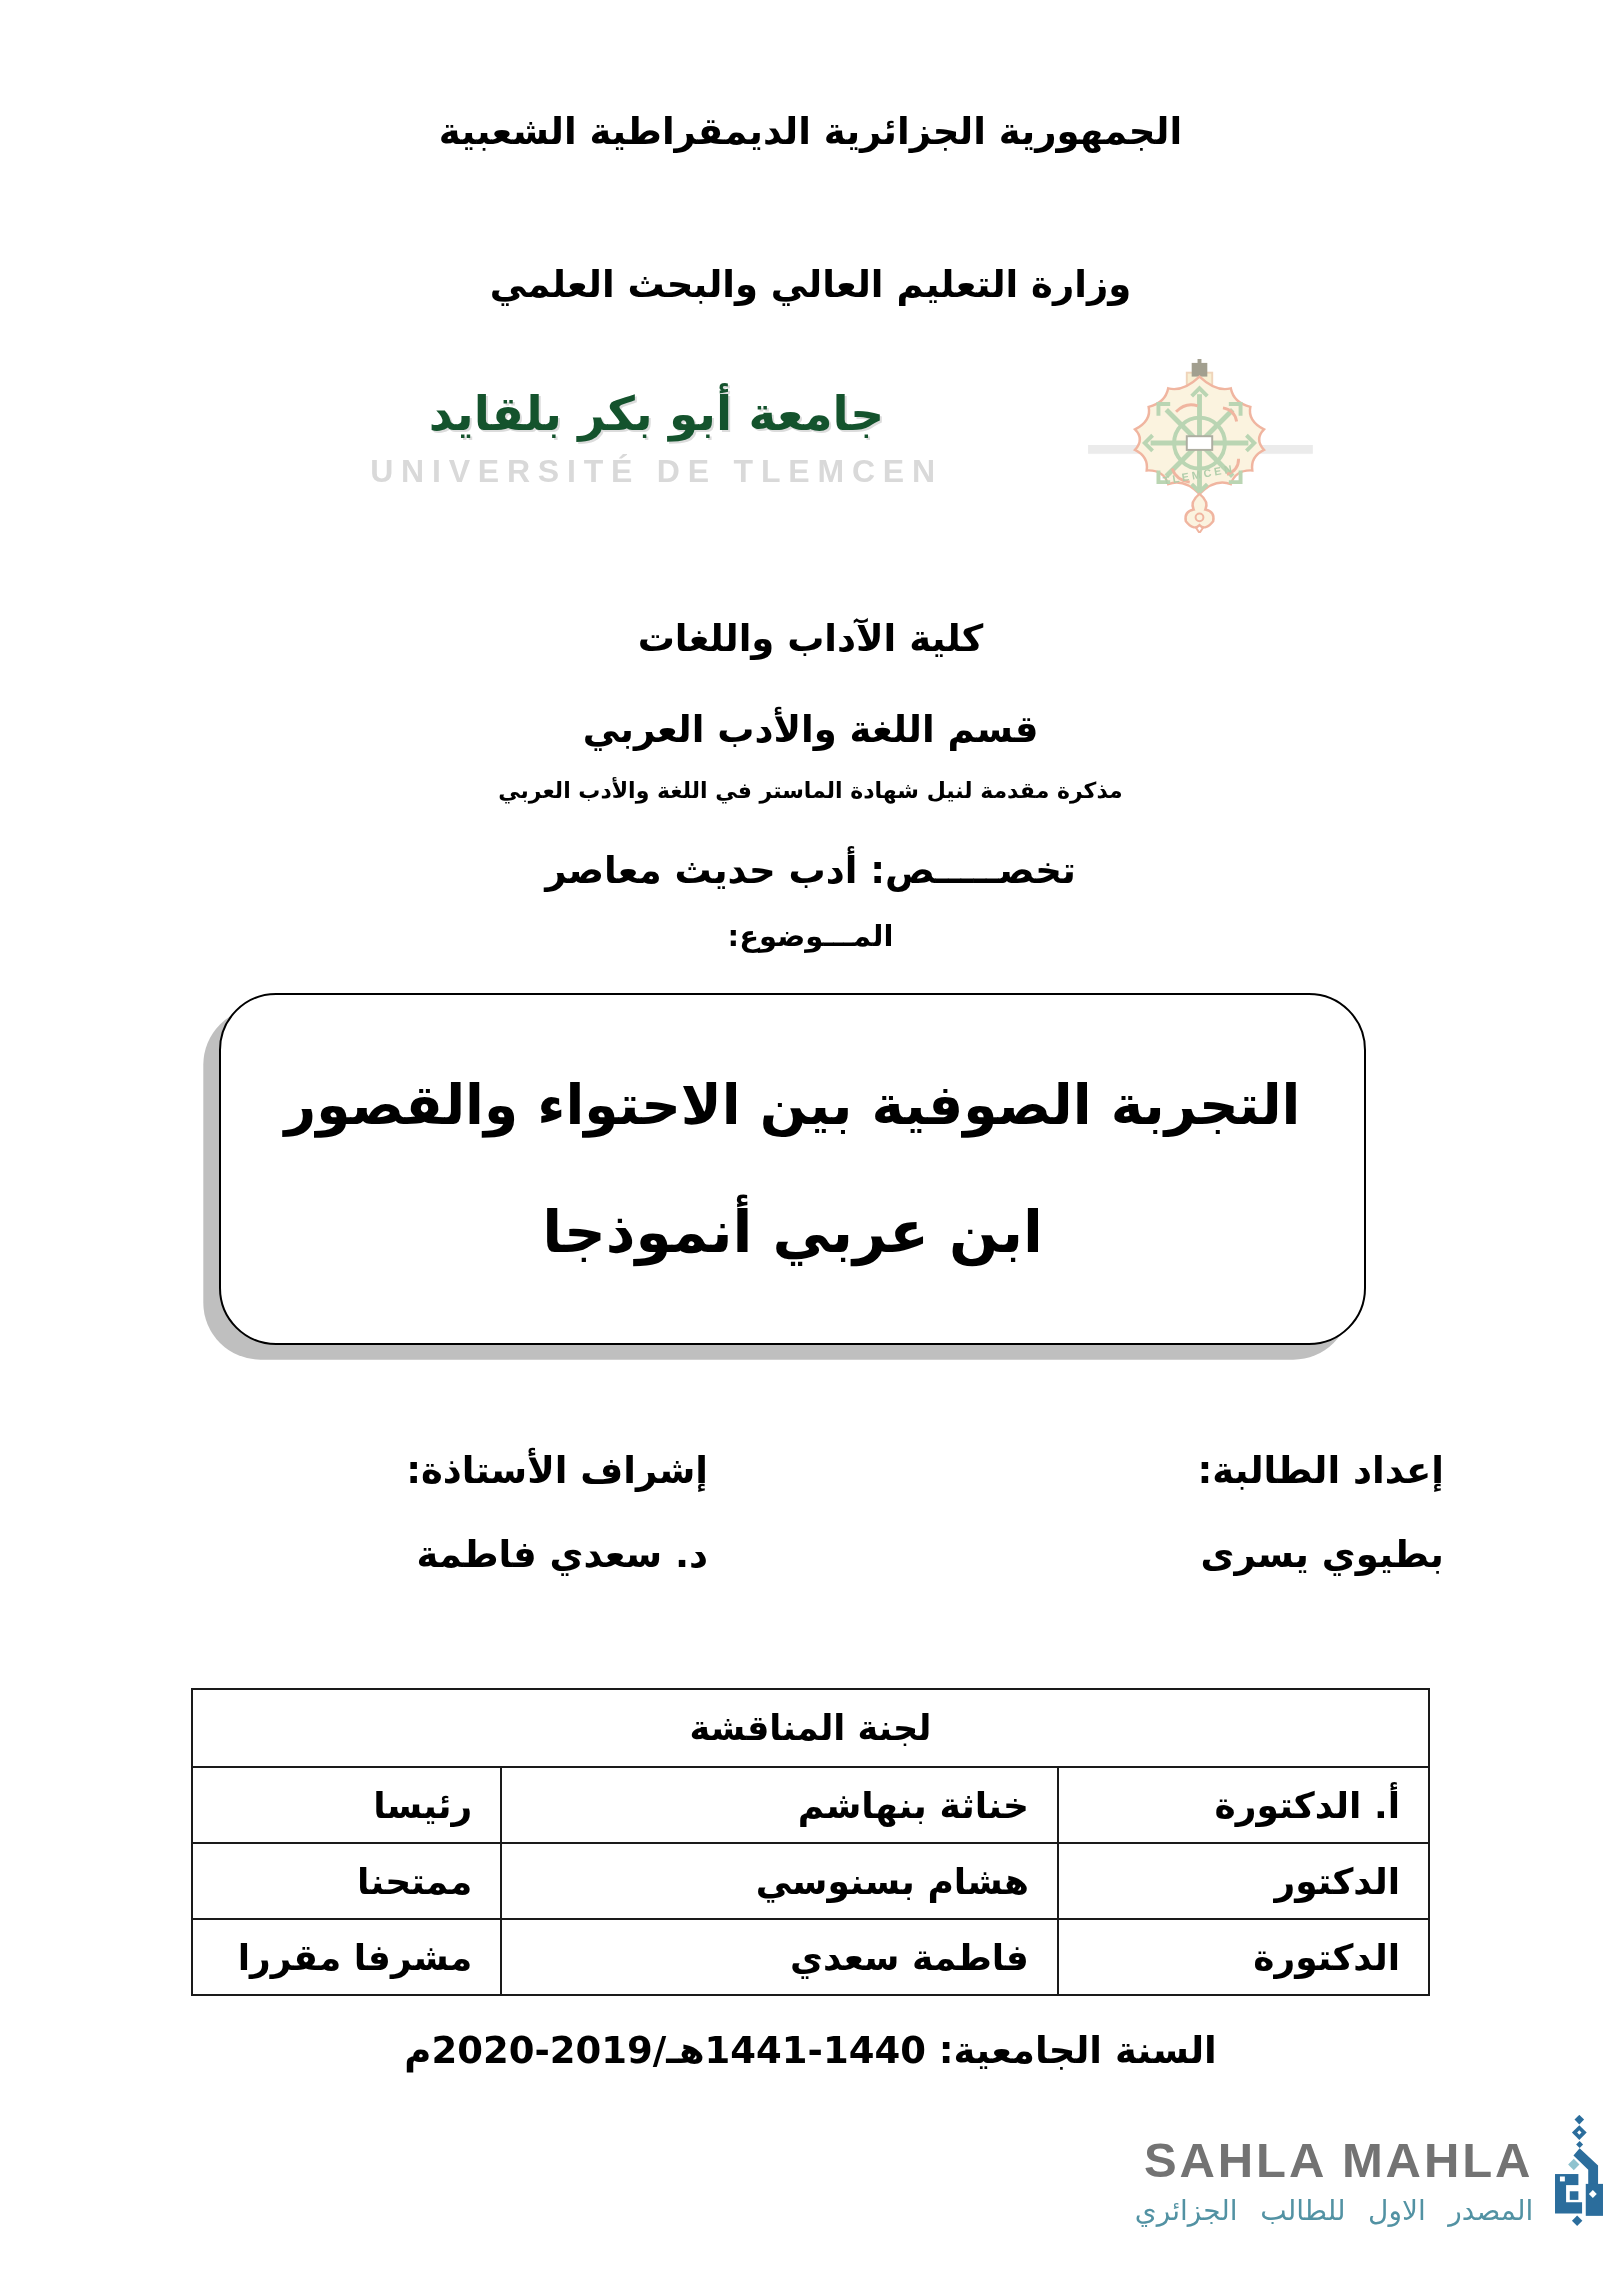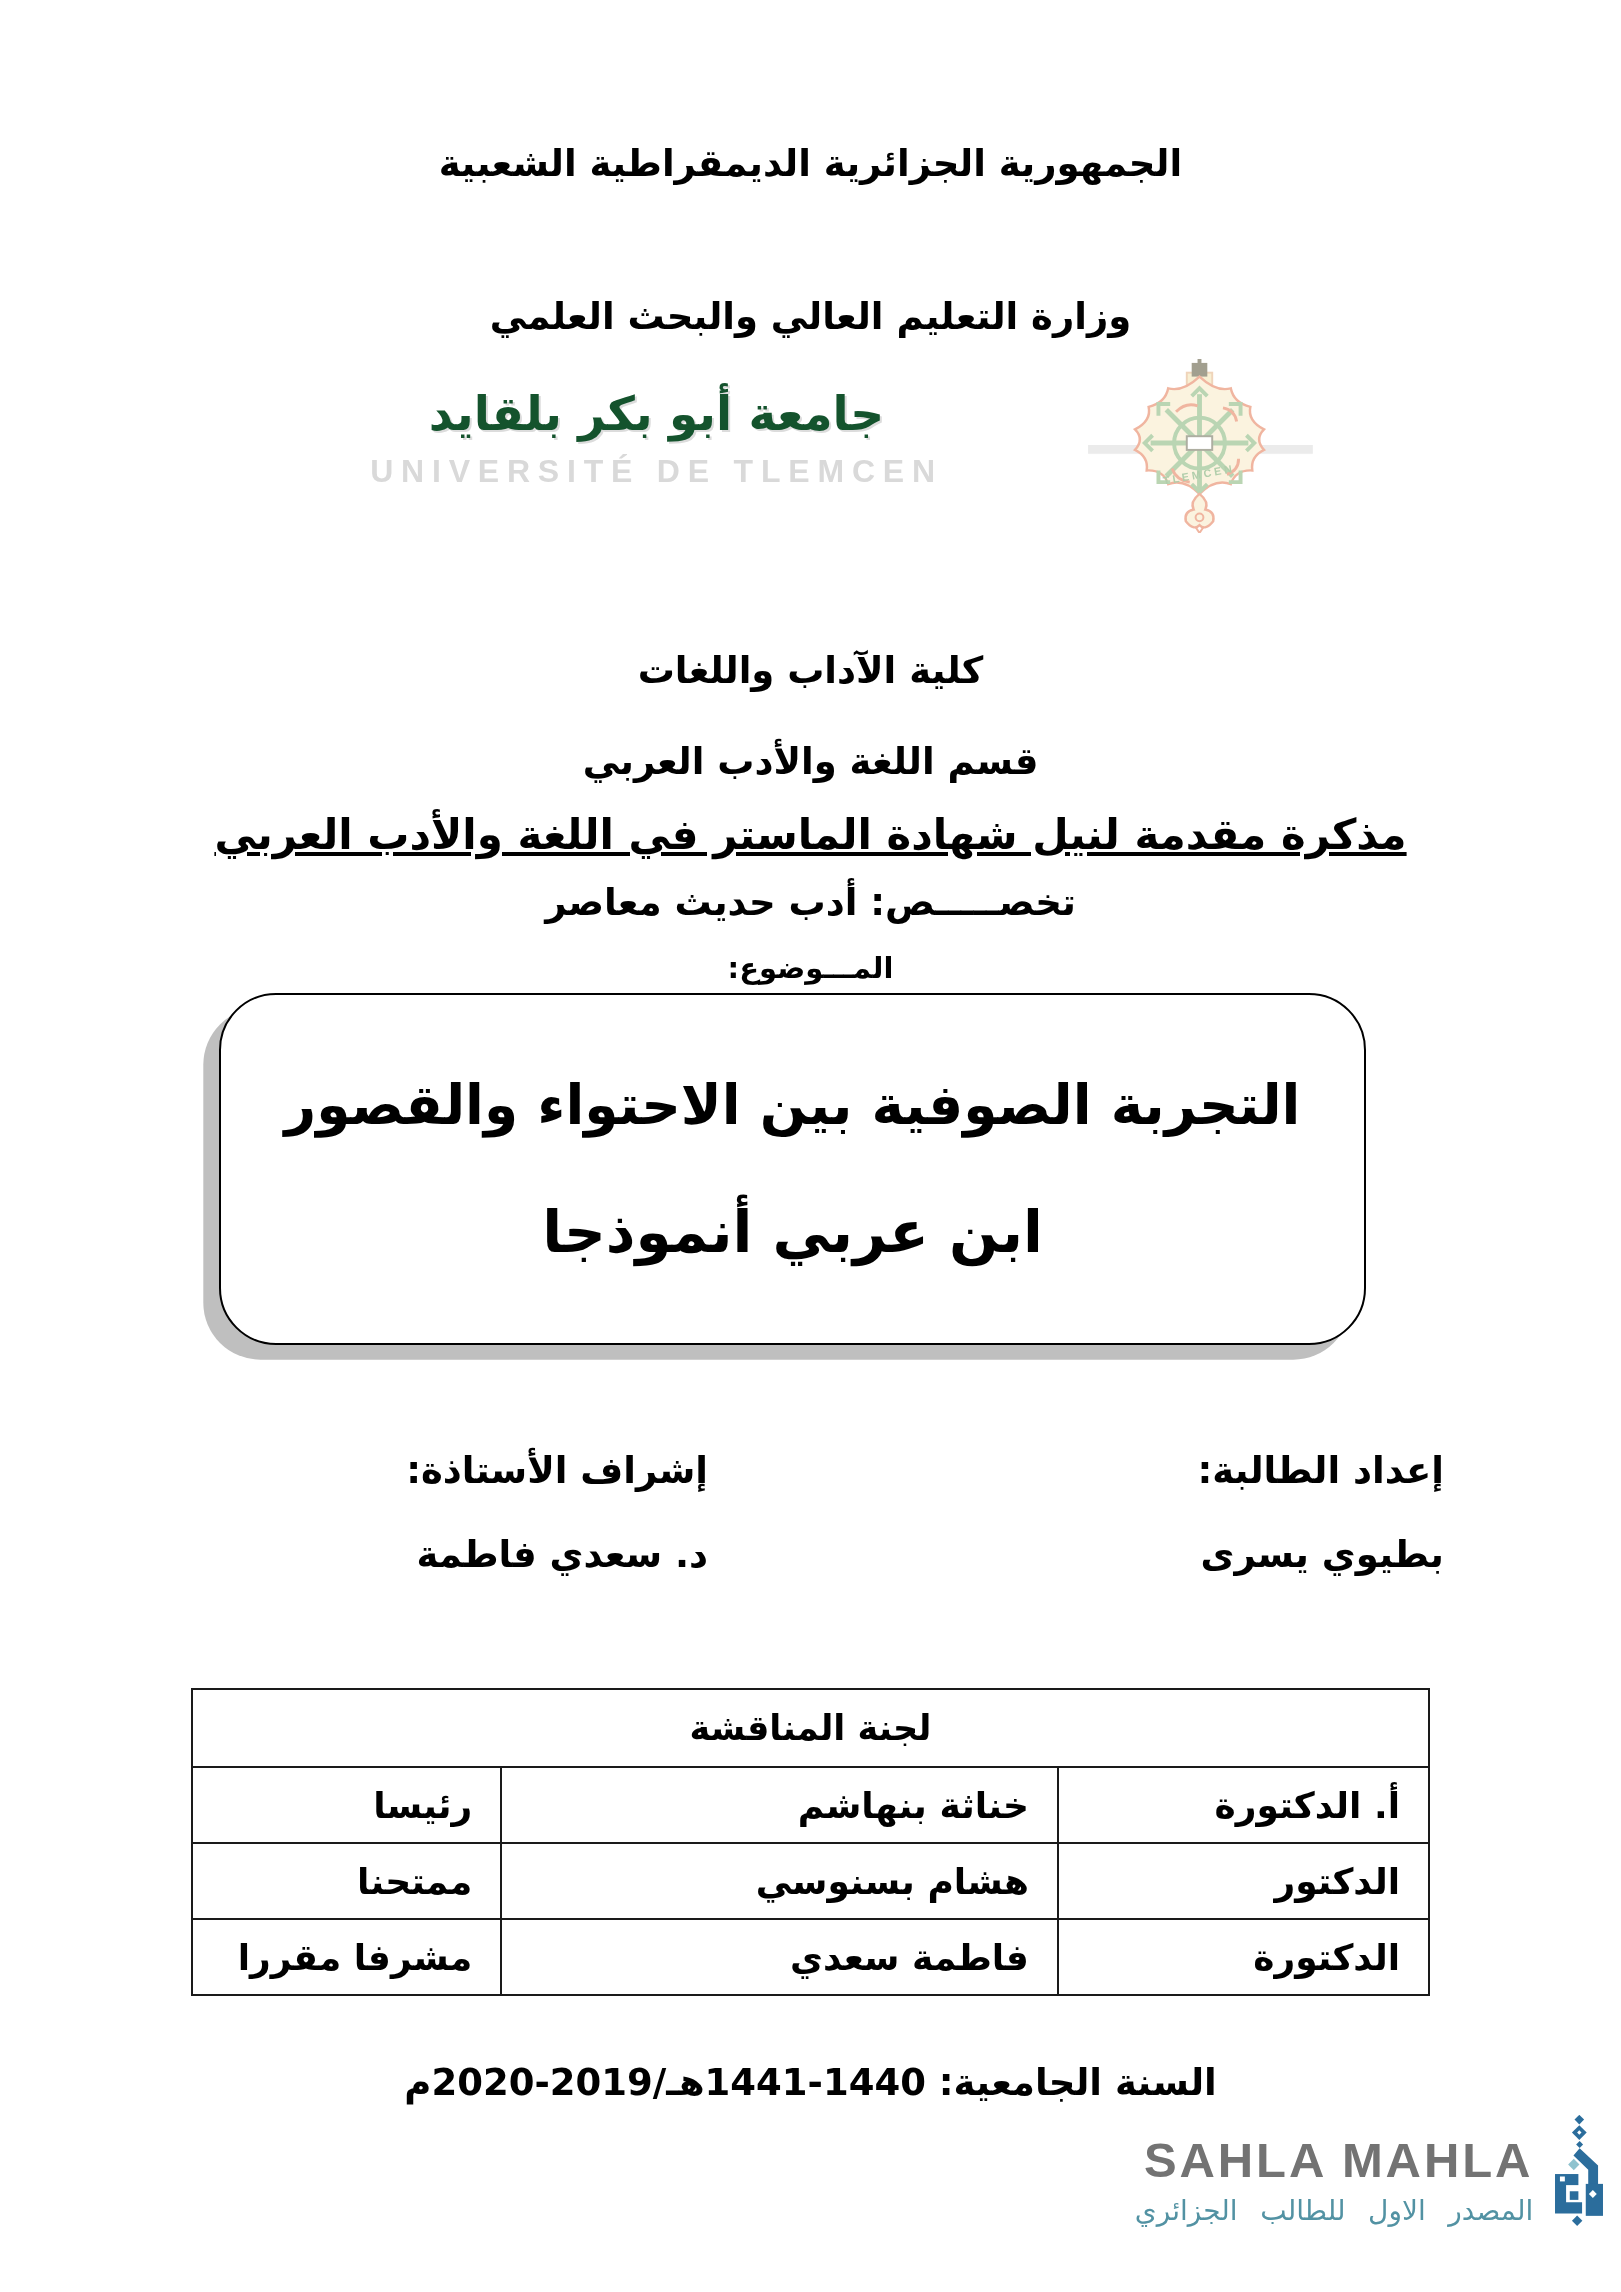--- a/index.html
+++ b/index.html
@@ -8,21 +8,21 @@
     position:relative;
     width:1621px; height:2293px;
     margin:0 auto;
     background:#ffffff;
     font-family:"DejaVu Sans","Liberation Sans",sans-serif;
     font-weight:bold;
     color:#000;
     overflow:hidden;
   }
   .abs { position:absolute; }
-  .center-line { left:0; width:100%; text-align:center;margin-top:32px; }
+  .center-line { left:0; width:100%; text-align:center; }
   [dir="rtl"] { direction:rtl; unicode-bidi:embed; }
 
   
   .republic  { top:110px; font-size:37px; }
   .ministry  { top:263px; font-size:37px; }
 
   
   .uni-ar {
     top:386px; left:225px; width:863px; text-align:center;
     font-size:47px; color:#14532d; text-shadow:2px 2px 0 #dcdcdc;
@@ -30,21 +30,21 @@
   .uni-fr {
     top:453px; left:225px; width:863px; text-align:center;
     font-size:32px; color:#d9d9d9; letter-spacing:7.8px;
     font-family:"Liberation Sans",sans-serif;
   }
   .emblem { left:1086px; top:359px; width:227px; height:174px; }
 
   
   .faculty    { top:617px;  font-size:37px; }
   .department { top:708px;  font-size:37px; }
-  .memoir     { top:778px;  font-size:42px;text-decoration:underline; }
+  .memoir     { top:778px;  font-size:22px; }
   .specialty  { top:849px;  font-size:37px; }
   .subject    { top:919px;  font-size:29px; }
 
   
   .title-box {
     left:219px; top:993px; width:1147px; height:352px;
     background:#fff;
     border:2.9px solid #000;
     border-radius:57px;
     box-shadow:-15.7px 14.7px 0 #bfbfbf;

